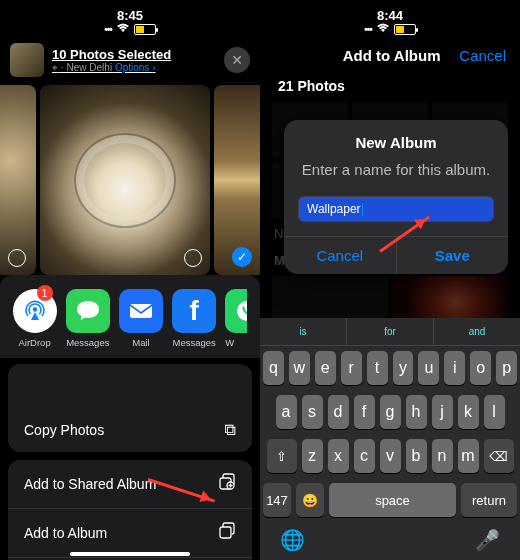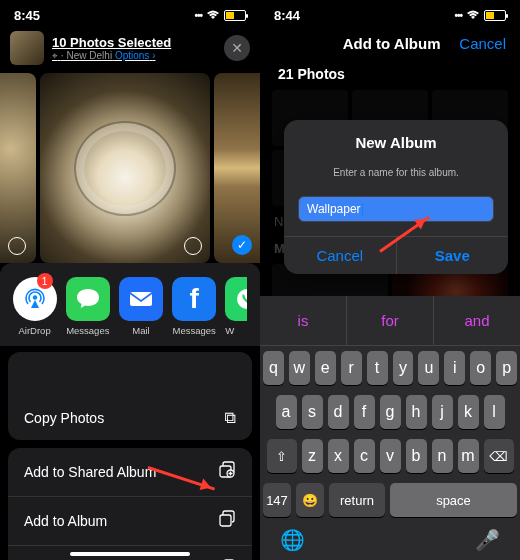--- a/index.html
+++ b/index.html
@@ -1,18 +1,18 @@
 <!DOCTYPE html>
 <html><head>
 <meta charset="utf-8">
 <style>
   * { box-sizing: border-box; margin: 0; padding: 0; }
   body { background: #ccc; font-family: -apple-system, Helvetica, Arial, sans-serif; width: 520px; height: 560px; overflow: hidden; display: flex; }
   .phone { width: 260px; height: 560px; background: #000; color: #fff; position: relative; overflow: hidden; }
-  .statusbar { display: flex; justify-content: space-between; align-items: center; padding: 8px 14px 2px; font-size: 13px; font-weight: 600; }
+  .statusbar { display: flex; justify-content: space-between; align-items: center; padding: 8px 14px 2px; font-size: 13px; font-weight: 600; flex-direction: column; }
   .sb-right { display: flex; align-items: center; gap: 4px; }
   .dots { letter-spacing: -1px; font-size: 10px; }
   .wifi { font-size: 11px; }
   .batt { width: 22px; height: 11px; border: 1px solid #fff; border-radius: 2px; position: relative; }
   .batt::after { content:''; position:absolute; right:-3px; top:3px; width:2px; height:4px; background:#fff; border-radius:1px;}
   .batt-fill { position:absolute; left:1px; top:1px; bottom:1px; width:40%; background:#ffcc00; }
 
   
   .share-header { display:flex; align-items:center; padding: 6px 10px 8px; gap:8px; }
   .thumb-mini { width:34px; height:34px; background: linear-gradient(135deg,#8a7a5a,#3a2e1a); border-radius:6px; }
@@ -60,31 +60,31 @@
   .photos-count { padding:4px 18px 8px; font-size:14px; font-weight:600; }
   .dim-grid { position:relative; padding: 0 12px; }
   .dim-row { display:flex; gap:4px; margin-bottom:4px; }
   .dim-cell { flex:1; height:56px; background:#1a1a1a; border-radius:4px; }
   .dim-label { font-size:13px; padding:4px 2px 8px; color:#ccc; }
   .dim-cell.photo-red { background: radial-gradient(circle at 55% 45%, #ff7a4a 0%, #b03018 30%, #2a0a08 70%); }
 
   .modal { position:absolute; left:24px; right:12px; top:120px; background:#2c2c2e; border-radius:14px; overflow:hidden; box-shadow:0 4px 30px rgba(0,0,0,.6); }
   .modal-head { text-align:center; padding:14px 12px 10px; }
   .modal-title { font-size:15px; font-weight:600; }
-  .modal-sub { font-size:10px; color:#bbb; margin-top:16px; }
-  .modal-input { margin:8px 14px 14px; background:#3b82f6; border:0.5px solid #444; border-radius:6px; padding:5px 8px; font-size:12px; color:#fff; position:relative; }
+  .modal-sub { font-size:15px; color:#bbb; margin-top:10px; }
+  .modal-input { margin:8px 14px 14px; background:#1d4ed8; border:0.5px solid #444; border-radius:6px; padding:5px 8px; font-size:12px; color:#fff; position:relative; }
   .modal-input .cursor { display:inline-block; width:1.5px; height:13px; background:#0a84ff; vertical-align:middle; margin-left:1px; }
   .modal-btns { display:flex; border-top:0.5px solid #444; }
   .modal-btn { flex:1; text-align:center; padding:10px; font-size:15px; color:#0a84ff; }
   .modal-btn.save { font-weight:600; border-left:0.5px solid #444; }
 
   
   .kb { position:absolute; bottom:0; left:0; right:0; background:#2b2b2d; }
   .suggest { display:flex; border-bottom:0.5px solid #444; }
-  .sug { flex:1; text-align:center; padding:16px 0; font-size:15px; color:#d946ef; border-right:0.5px solid #444; }
+  .sug { flex:1; text-align:center; padding:8px 0; font-size:10px; color:#5eead4; border-right:0.5px solid #444; }
   .sug:last-child { border-right:none; }
   .krow { display:flex; justify-content:center; gap:5px; padding:5px 3px; }
   .key { background:#6b6b6d; color:#fff; border-radius:5px; height:34px; display:flex; align-items:center; justify-content:center; font-size:16px; box-shadow:0 1px 0 #000; }
   .kw { width:21px; }
   .key.dark { background:#464649; }
   .key.space { flex:1; font-size:13px; }
   .key.ret { width:56px; font-size:13px; }
   .key.shift { width:30px; font-size:13px; }
   .key.num { width:28px; font-size:13px; }
   .kb-bottom { display:flex; justify-content:space-between; align-items:center; padding:6px 20px 8px; }
@@ -330,21 +330,21 @@
       <div class="key kw">c</div>
       <div class="key kw">v</div>
       <div class="key kw">b</div>
       <div class="key kw">n</div>
       <div class="key kw">m</div>
       <div class="key dark shift">⌫</div>
     </div>
     <div class="krow">
       <div class="key dark num">147</div>
       <div class="key dark num">😀</div>
+      <div class="key space">space</div>
       <div class="key dark ret">return</div>
-      <div class="key space">space</div>
     </div>
     <div class="kb-bottom">
       <span>🌐</span>
       <span>🎤</span>
     </div>
   </div>
 </div>
 
 </body></html>

